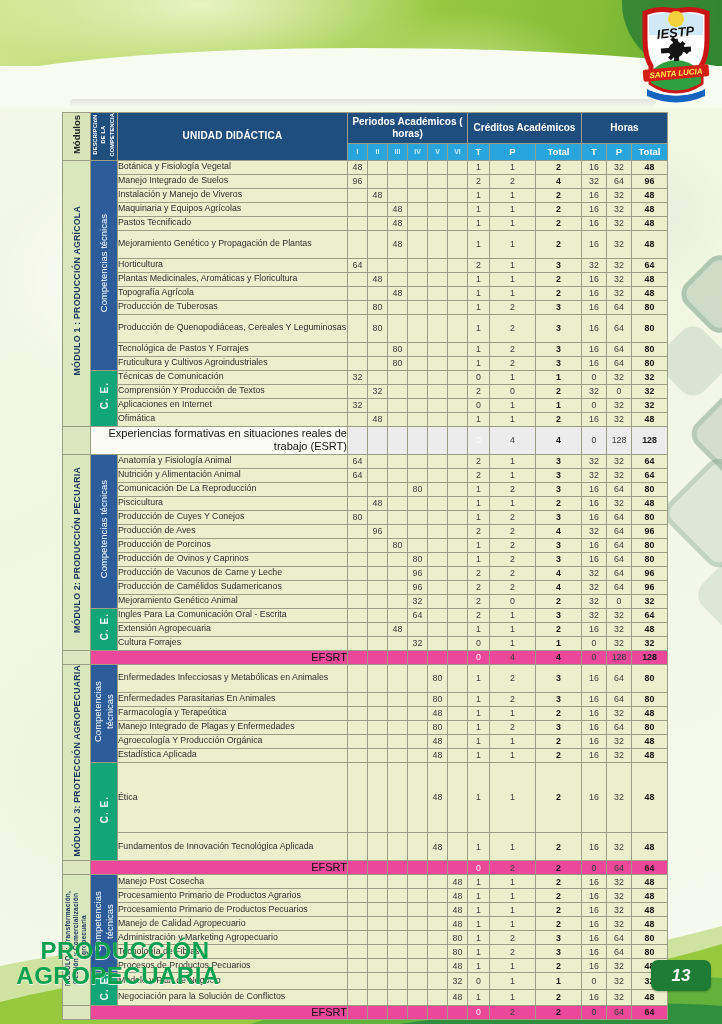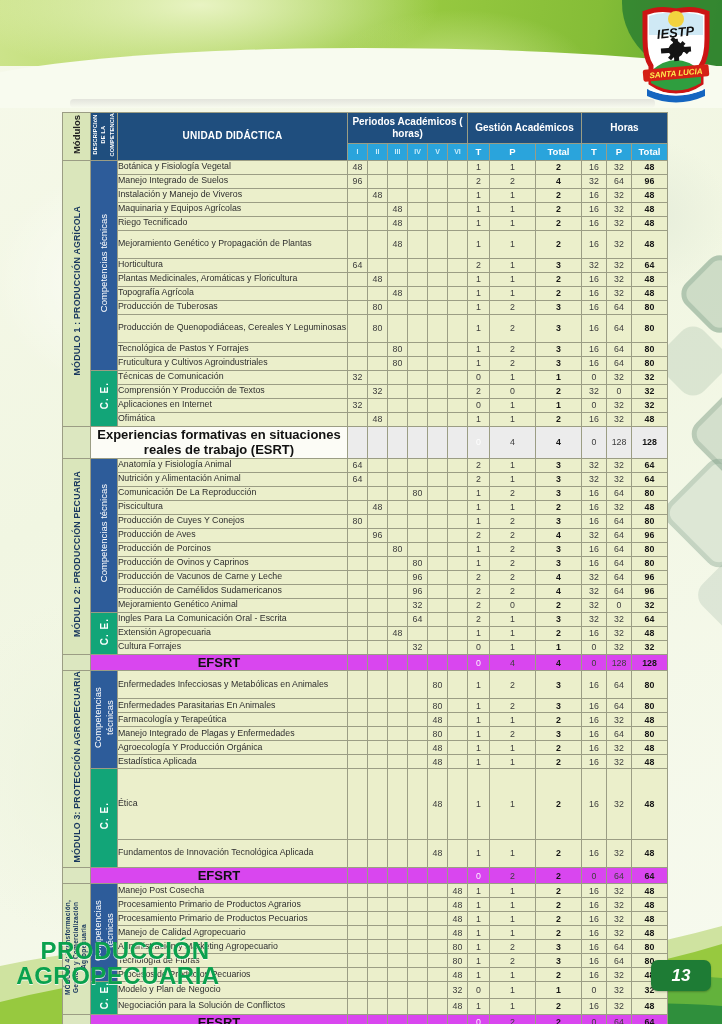--- a/index.html
+++ b/index.html
@@ -84,23 +84,23 @@
   .ct-name { color:#fff; font-size:9.5px; white-space:normal; line-height:1.3; max-height:170px; }
   td.ce-cell { background:#12a578; vertical-align:middle; text-align:center; }
   .ce-name { color:#fff; font-size:10px; font-weight:bold; letter-spacing:1px; }
 
   td.unit-name { font-size:8.8px; color:#2e2e2e; padding:0 2px 0 4px; white-space:nowrap; line-height:1.1; vertical-align:middle; }
   tr.tall td.unit-name { white-space:normal; }
 
   td.pcell, td.ccell, td.hcell { text-align:center; font-size:8.8px; color:#3c3c3c; vertical-align:middle; }
   td.total { font-weight:bold; color:#161616; }
 
-  tr.efsrt-row td { background:#d946ef; }
+  tr.efsrt-row td { background:#ec4899; }
   tr.efsrt-row td.mod-cell { background:#dce7c0; }
-  td.efsrt-label { font-size:13px; font-weight:bold; color:#111; padding-left:4px; text-align:center; vertical-align:middle; line-height:1.2; white-space:normal; }
+  td.efsrt-label { font-size:11px; font-weight:normal; color:#111; padding-left:4px; text-align:right; vertical-align:middle; line-height:1.2; white-space:normal; }
   tr.esrt td { background:#ececec; }
   tr.esrt td.efsrt-label { background:#fcfcf6; }
   tr.esrt td.mod-cell { background:#dce7c0; }
   td.ghost { color:rgba(255,255,255,.95); }
 
   
   .footer-waves { position:absolute; left:0; bottom:0; width:722px; height:150px; pointer-events:none; }
   .program-name { position:absolute; left:0px; top:938px; width:250px; text-align:center;
     color:#0aa14e; font-weight:bold; letter-spacing:.5px; line-height:1.05;
     text-shadow:0 1px 0 rgba(255,255,255,.8); }
@@ -179,21 +179,21 @@
       <col style="width:25px">
         <col style="width:25px">
         <col style="width:36px">
     </colgroup>
     <thead>
       <tr class="grp">
         <th class="th-mod" rowspan="2"><span class="vtext">Módulos</span></th>
         <th class="th-desc" rowspan="2"><span class="vtext">DESCRIPCIóN DE LA COMPETENCIA</span></th>
         <th class="th-unidad" rowspan="2">UNIDAD DIDÁCTICA</th>
         <th colspan="6">Periodos Académicos ( horas)</th>
-        <th colspan="3">Gestión Académicos</th>
+        <th colspan="3">Créditos Académicos</th>
         <th colspan="3">Horas</th>
       </tr>
       <tr class="sub">
         <th class="pl">I</th>
         <th class="pl">II</th>
         <th class="pl">III</th>
         <th class="pl">IV</th>
         <th class="pl">V</th>
         <th class="pl">VI</th>
         <th>T</th>
@@ -261,21 +261,21 @@
           <td class="pcell"></td>
           <td class="pcell"></td>
           <td class="ccell">1</td>
           <td class="ccell">1</td>
           <td class="ccell total">2</td>
           <td class="hcell">16</td>
           <td class="hcell">32</td>
           <td class="hcell total">48</td>
         </tr>
         <tr class="r">
-          <td class="unit-name">Riego Tecnificado</td>
+          <td class="unit-name">Pastos Tecnificado</td>
           <td class="pcell"></td>
           <td class="pcell"></td>
           <td class="pcell">48</td>
           <td class="pcell"></td>
           <td class="pcell"></td>
           <td class="pcell"></td>
           <td class="ccell">1</td>
           <td class="ccell">1</td>
           <td class="ccell total">2</td>
           <td class="hcell">16</td>

